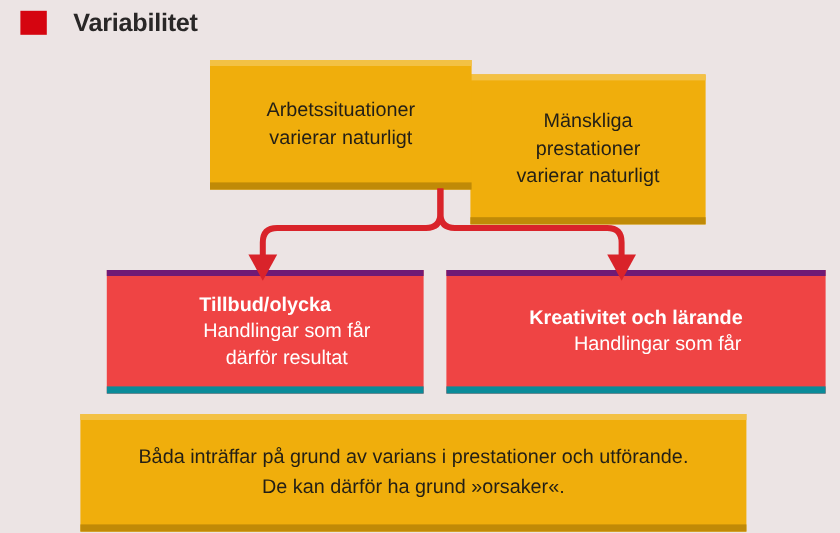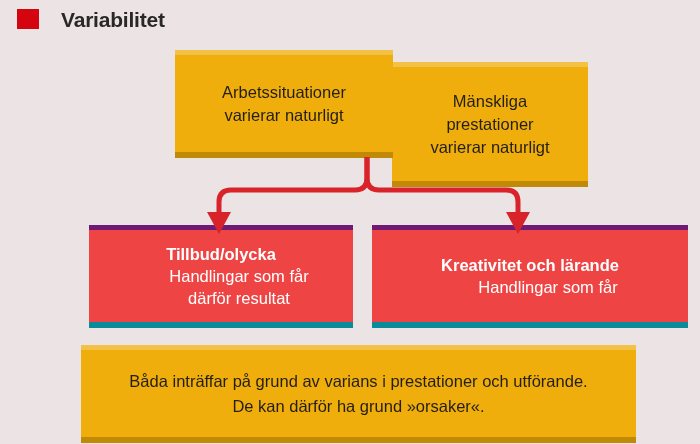--- a/index.html
+++ b/index.html
@@ -110,21 +110,21 @@
   }
   .teal-line {
     font-size: 16.5px;
     line-height: 22px;
     white-space: nowrap;
     margin-left: 36px;
   }
 
   
   #box-summary {
-    left: 81px;
+    left: 67px;
     top: 345px;
     width: 555px;
     height: 98px;
     z-index: 4;
     border-bottom: 6px solid #c08a07;
     align-items: center;
   }
   .summary-line {
     font-size: 16.5px;
     line-height: 25px;

